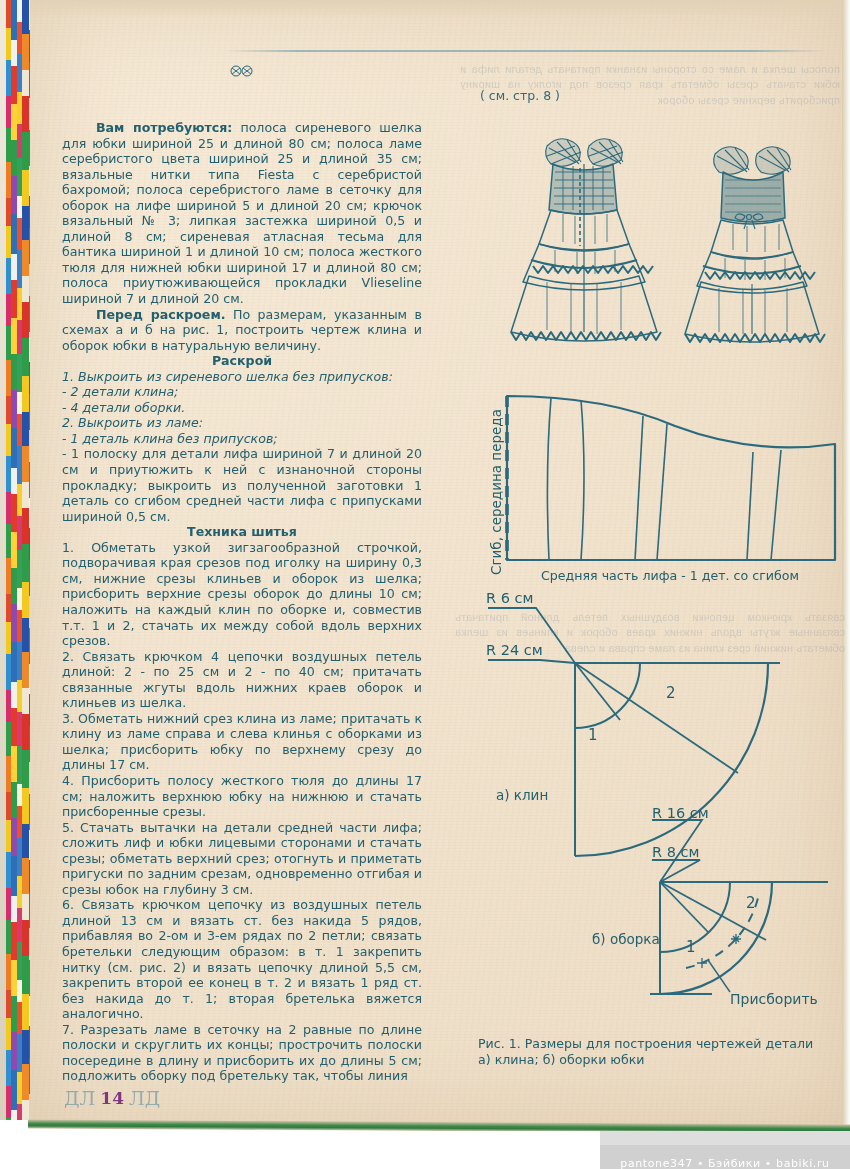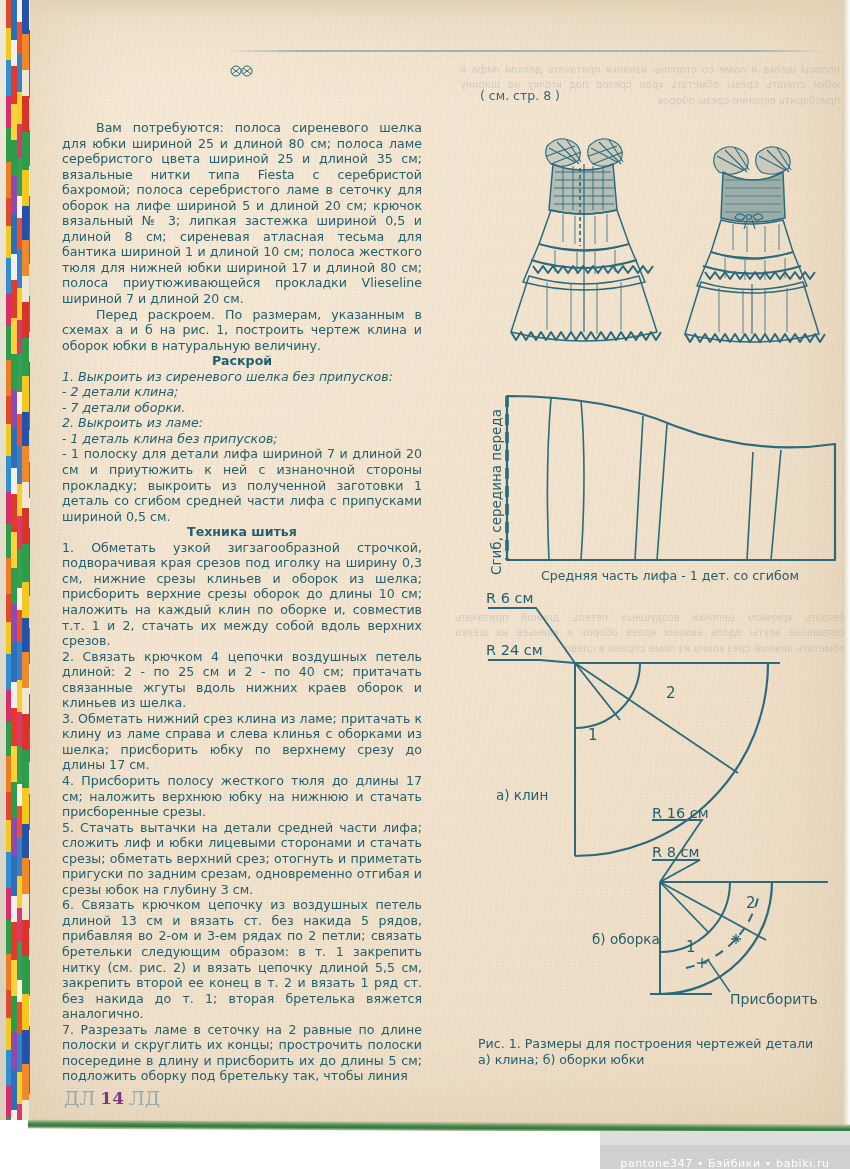--- a/index.html
+++ b/index.html
@@ -74,21 +74,21 @@
 
   
   .col-left{
     position:absolute;left:32px;top:120px;width:360px;
     color:#23606f;font-size:12.6px;line-height:15.55px;
     font-family:"DejaVu Sans",sans-serif;text-align:justify;
     text-justify:inter-word;
   }
   .col-left p{margin:0;}
   .p-ind{text-indent:34px;}
-  .hd{font-weight:normal;}
+  .hd{font-weight:bold;}
   .hd-center{font-weight:bold;display:block;text-align:center;text-indent:0;}
   .ital{font-style:italic;}
 
   
   .folio{
     position:absolute;left:22px;top:1082px;width:170px;height:32px;
     display:flex;align-items:center;gap:2px;color:#2f6e80;opacity:.85;margin-left:12px;
   }
   .folio-num{
     font-family:"DejaVu Serif",serif;font-weight:bold;font-size:17px;
@@ -171,21 +171,21 @@
       <p class="p-ind">
         <span class="hd">Перед раскроем.</span><span> По размерам, указанным в схемах а и б на рис. 1, построить чертеж клина и оборок юбки в натуральную величину.</span>
       </p>
 
       <p>
         <span class="hd-center">Раскрой</span>
       </p>
 
       <p class="ital">1. Выкроить из сиреневого шелка без припусков:</p>
       <p class="ital">- 2 детали клина;</p>
-      <p class="ital">- 7 детали оборки.</p>
+      <p class="ital">- 4 детали оборки.</p>
       <p class="ital">2. Выкроить из ламе:</p>
       <p class="ital">- 1 деталь клина без припусков;</p>
       <p>- 1 полоску для детали лифа шириной 7 и длиной 20 см и приутюжить к ней с изнаночной стороны прокладку; выкроить из полученной заготовки 1 деталь со сгибом средней части лифа с припусками шириной 0,5 см.</p>
 
       <p>
         <span class="hd-center">Техника шитья</span>
       </p>
 
       <p>1. Обметать узкой зигзагообразной строчкой, подворачивая края срезов под иголку на ширину 0,3 см, нижние срезы клиньев и оборок из шелка; присборить верхние срезы оборок до длины 10 см; наложить на каждый клин по оборке и, совместив т.т. 1 и 2, стачать их между собой вдоль верхних срезов.</p>
       <p>2. Связать крючком 4 цепочки воздушных петель длиной: 2 - по 25 см и 2 - по 40 см; притачать связанные жгуты вдоль нижних краев оборок и клиньев из шелка.</p>

